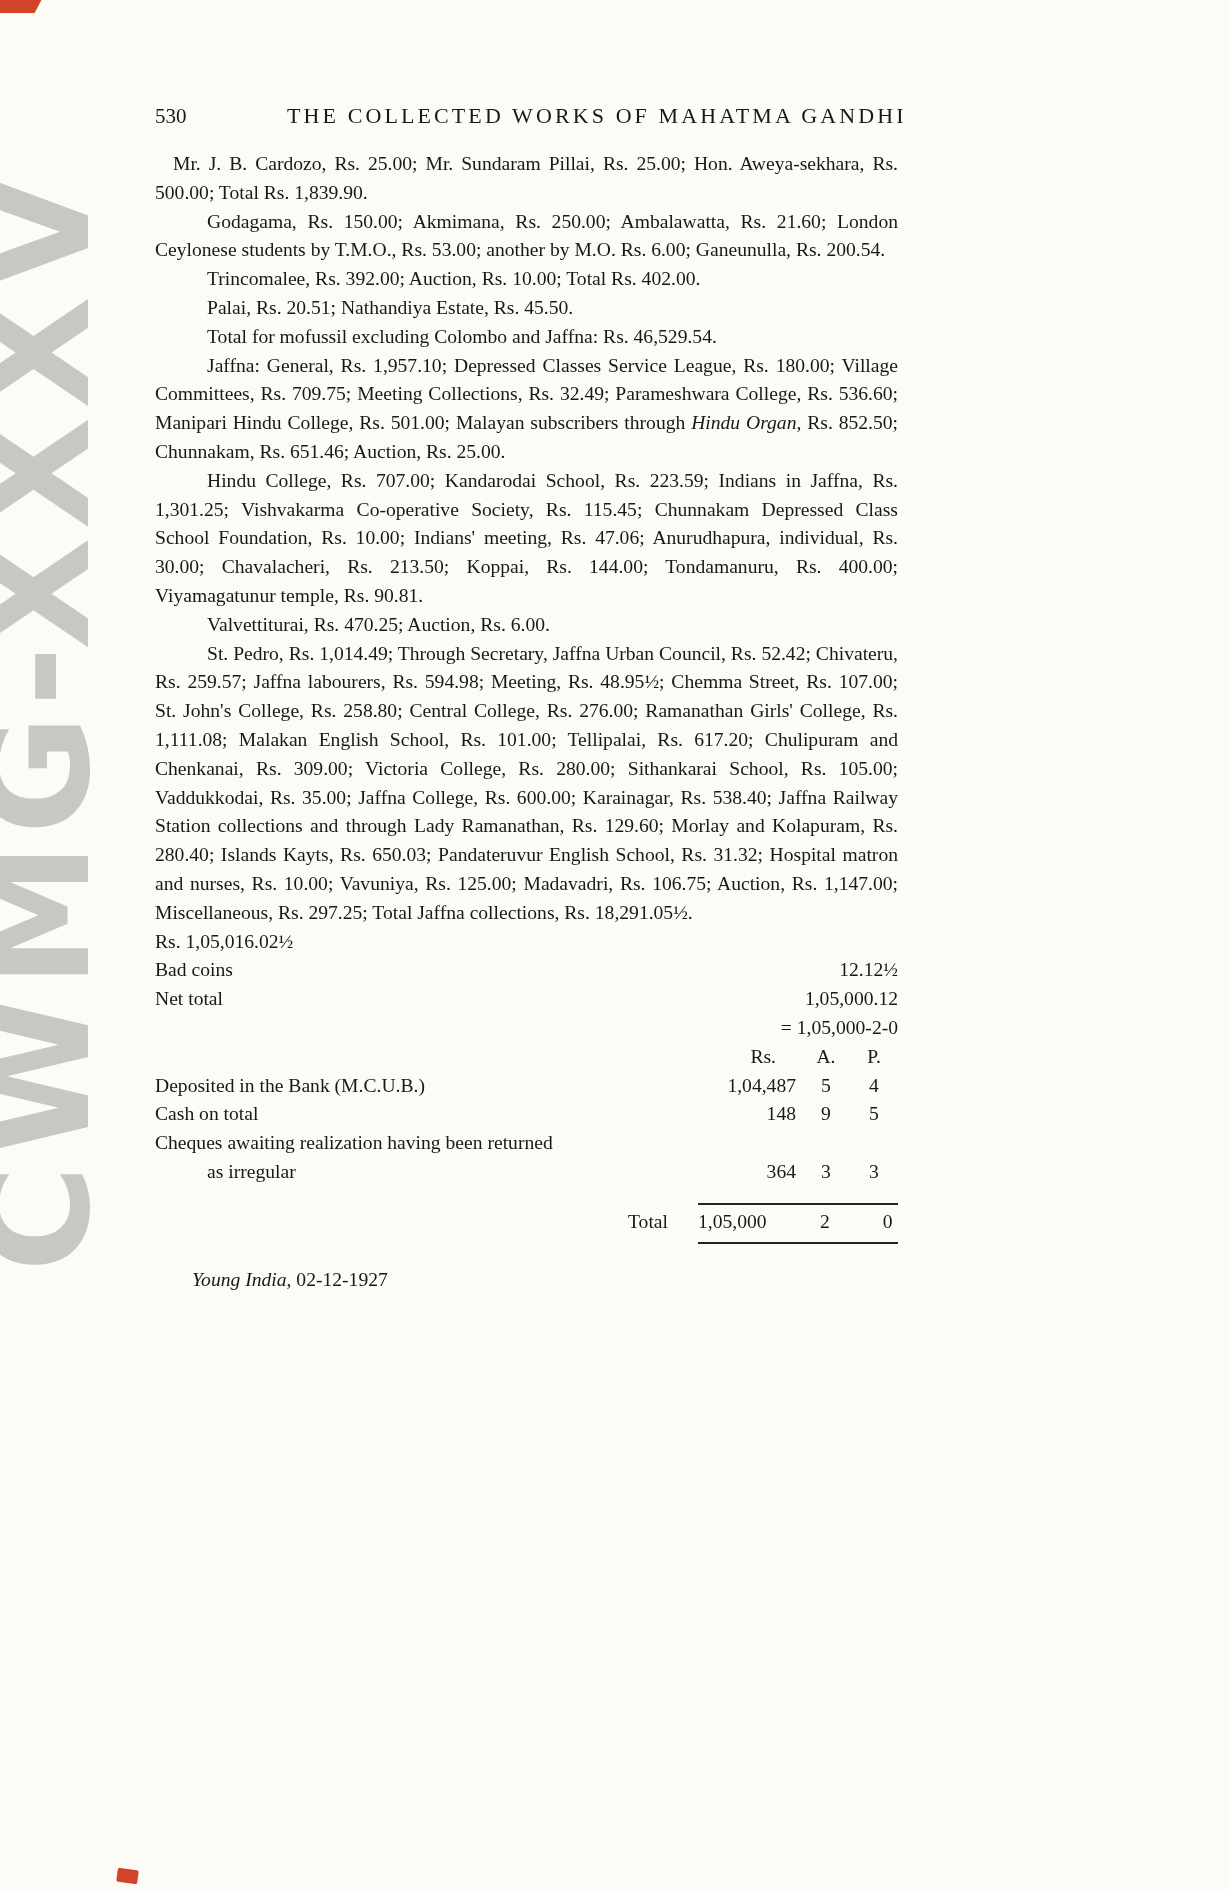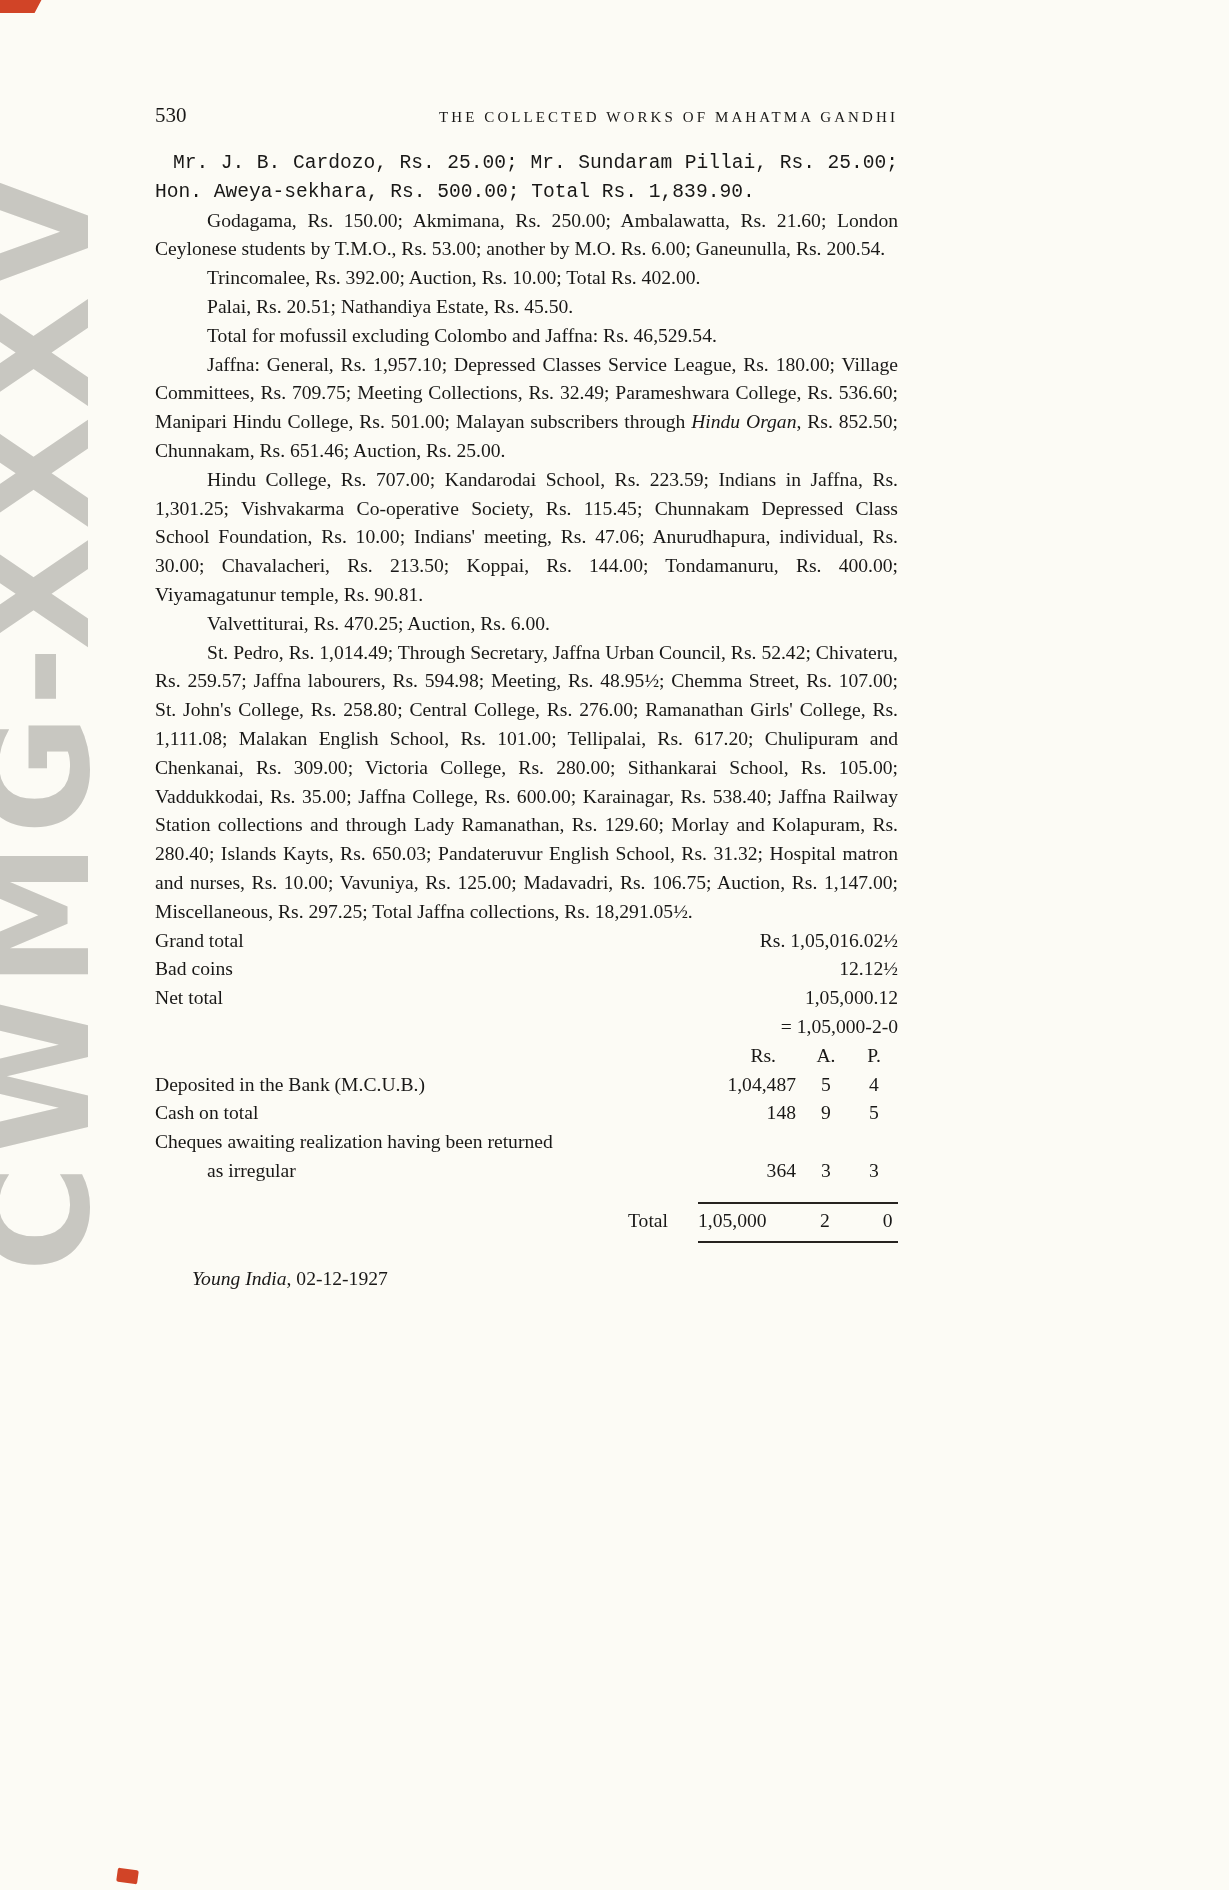--- a/index.html
+++ b/index.html
@@ -43,28 +43,28 @@
     transform: rotate(8deg);
     border-radius: 2px;
   }
   .content {
     position: absolute;
     left: 155px; top: 103px;
     width: 743px;
   }
   .pagehead { display: flex; align-items: baseline; margin-bottom: 21px; justify-content: space-between; }
   .pagenum { font-size: 21px; width: 120px; flex: none; }
-  .running-head { font-size: 15px; letter-spacing: 3.1px; white-space: nowrap; margin-left: 12px; }
+  .running-head { font-size: 22px; letter-spacing: 3.1px; white-space: nowrap; margin-left: 12px; }
   .para {
     font-size: 19.6px;
     line-height: 28.8px;
     text-align: justify;
   }
   .indent { text-indent: 52px; }
-  .indent-sm { text-indent: 18px; font-family: Liberation Mono, monospace; }
+  .indent-sm { text-indent: 18px; }
   .ital { font-style: italic; }
 
   .summary { font-size: 19.6px; line-height: 28.8px; }
   .sumrow { display: flex; align-items: baseline; }
   .sumlabel { flex: 1 1 auto; }
   .sumvalue { flex: none; text-align: right; }
   .acct-num { display: flex; flex: none; width: 200px; align-items: center; }
   .col-rs { width: 104px; text-align: right; padding-right: 6px; }
   .col-a  { width: 48px; text-align: center; }
   .col-p  { width: 48px; text-align: center; }
@@ -109,21 +109,20 @@
 
     <p class="para indent"><span>Jaffna: General, Rs. 1,957.10; Depressed Classes Service League, Rs. 180.00; Village Committees, Rs. 709.75; Meeting Collections, Rs. 32.49; Parameshwara College, Rs. 536.60; Manipari Hindu College, Rs. 501.00; Malayan subscribers through </span><span class="ital">Hindu Organ</span><span>, Rs. 852.50; Chunnakam, Rs. 651.46; Auction, Rs. 25.00.</span></p>
 
     <p class="para indent">Hindu College, Rs. 707.00; Kandarodai School, Rs. 223.59; Indians in Jaffna, Rs. 1,301.25; Vishvakarma Co-operative Society, Rs. 115.45; Chunnakam Depressed Class School Foundation, Rs. 10.00; Indians' meeting, Rs. 47.06; Anurudhapura, individual, Rs. 30.00; Chavalacheri, Rs. 213.50; Koppai, Rs. 144.00; Tondamanuru, Rs. 400.00; Viyamagatunur temple, Rs. 90.81.</p>
     <p class="para indent">Valvettiturai, Rs. 470.25; Auction, Rs. 6.00.</p>
     <p class="para indent">St. Pedro, Rs. 1,014.49; Through Secretary, Jaffna Urban Council, Rs. 52.42; Chivateru, Rs. 259.57; Jaffna labourers, Rs. 594.98; Meeting, Rs. 48.95½; Chemma Street, Rs. 107.00; St. John's College, Rs. 258.80; Central College, Rs. 276.00; Ramanathan Girls' College, Rs. 1,111.08; Malakan English School, Rs. 101.00; Tellipalai, Rs. 617.20; Chulipuram and Chenkanai, Rs. 309.00; Victoria College, Rs. 280.00; Sithankarai School, Rs. 105.00; Vaddukkodai, Rs. 35.00; Jaffna College, Rs. 600.00; Karainagar, Rs. 538.40; Jaffna Railway Station collections and through Lady Ramanathan, Rs. 129.60; Morlay and Kolapuram, Rs. 280.40; Islands Kayts, Rs. 650.03; Pandateruvur English School, Rs. 31.32; Hospital matron and nurses, Rs. 10.00; Vavuniya, Rs. 125.00; Madavadri, Rs. 106.75; Auction, Rs. 1,147.00; Miscellaneous, Rs. 297.25; Total Jaffna collections, Rs. 18,291.05½.</p>
 
     <div class="summary">
 
       <div class="sumrow">
-        <span class="sumlabel">Grand total</span>
         <span class="sumvalue">Rs. 1,05,016.02½</span>
       </div>
       <div class="sumrow">
         <span class="sumlabel">Bad coins</span>
         <span class="sumvalue">12.12½</span>
       </div>
       <div class="sumrow">
         <span class="sumlabel">Net total</span>
         <span class="sumvalue">1,05,000.12</span>
       </div>

